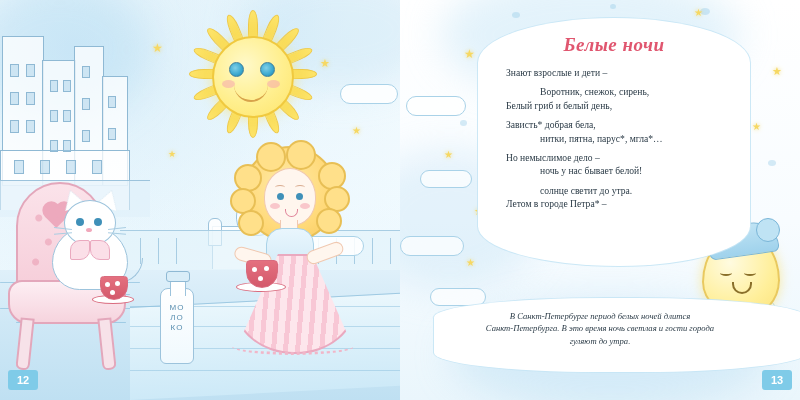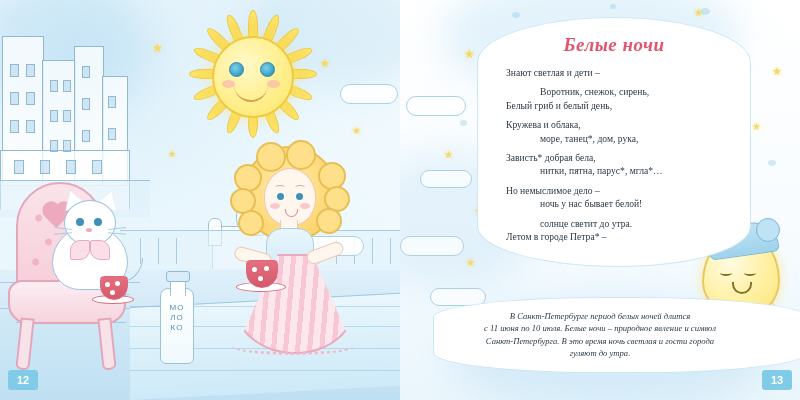--- a/index.html
+++ b/index.html
@@ -773,29 +773,25 @@
       <div class="cap-tip"></div>
       <div class="moon-eye l"></div>
       <div class="moon-eye r"></div>
       <div class="moon-mouth"></div>
     </div>
 
     <div class="poem-card">
       <div class="poem-title">Белые ночи</div>
       <div class="poem-body">
           <div class="stz">
-            <div class="ln">Знают светлая и дети –</div>
+            <div class="ln">Знают взрослые и дети –</div>
           </div>
           <div class="stz">
             <div class="ln ind">Воротник, снежок, сирень,</div>
             <div class="ln">Белый гриб и белый день,</div>
-          </div>
-          <div class="stz">
-            <div class="ln">Кружева и облака,</div>
-            <div class="ln ind">море, танец*, дом, рука,</div>
           </div>
           <div class="stz">
           </div>
           <div class="stz">
             <div class="ln">Зависть* добрая бела,</div>
             <div class="ln ind">нитки, пятна, парус*, мгла*…</div>
           </div>
           <div class="stz">
             <div class="ln">Но немыслимое дело –</div>
             <div class="ln ind">ночь у нас бывает белой!</div>
@@ -803,21 +799,20 @@
           <div class="stz">
             <div class="ln ind">солнце светит до утра.</div>
             <div class="ln">Летом в городе Петра* –</div>
           </div>
         </div>
     </div>
 
     <div class="note-card">
       <div class="note-text">
           <div>В Санкт-Петербурге период белых ночей длится</div>
-          <div>с 11 июня по 10 июля. Белые ночи – природное явление и символ</div>
           <div>Санкт-Петербурга. В это время ночь светлая и гости города</div>
           <div>гуляют до утра.</div>
         </div>
     </div>
 
     <div class="pagenum right">13</div>
   </div>
 
 </div>
 

